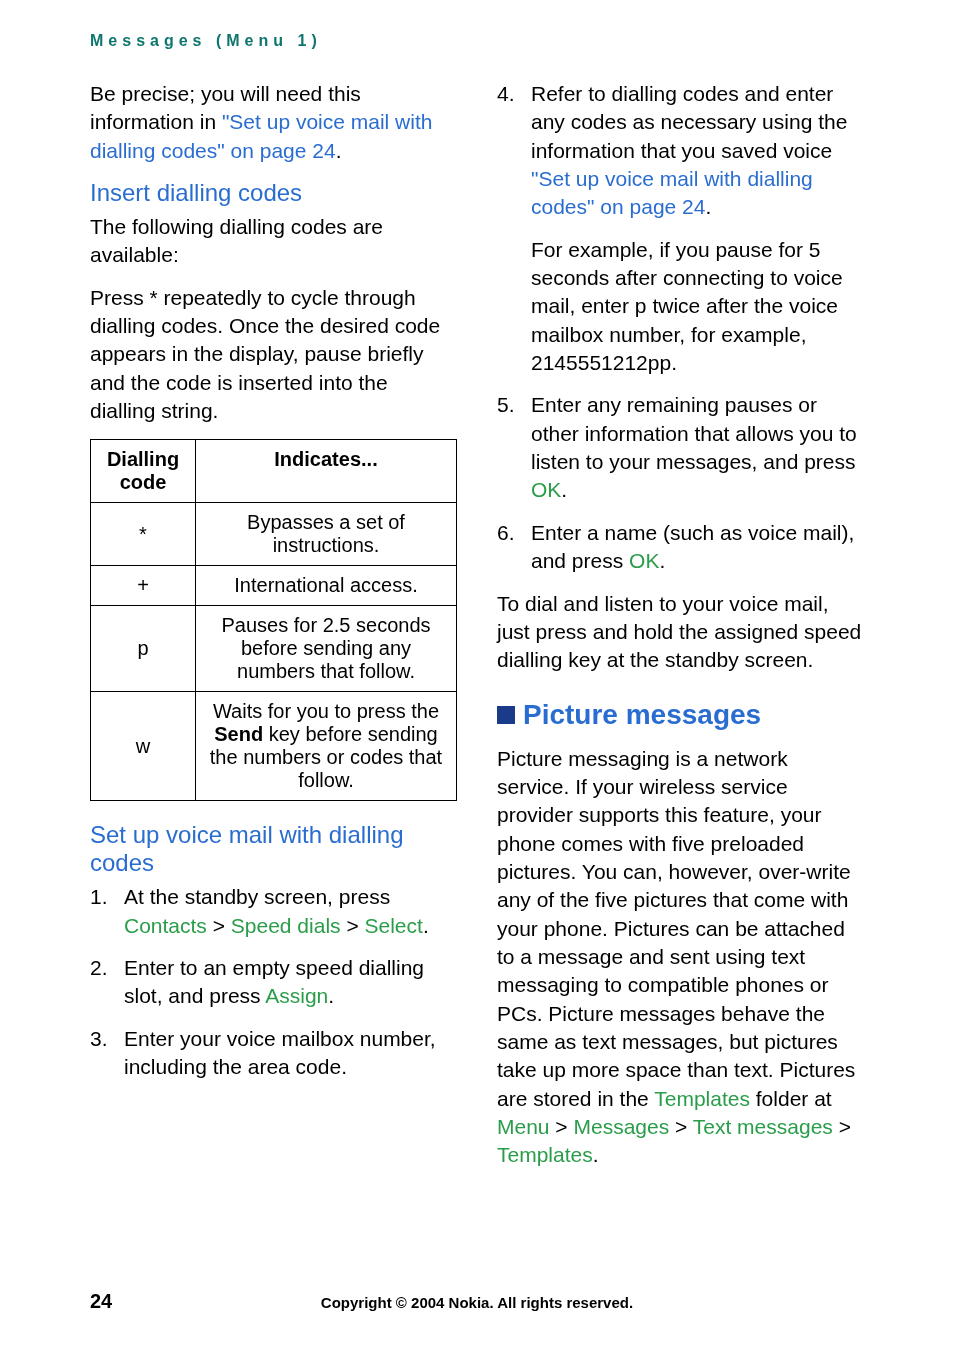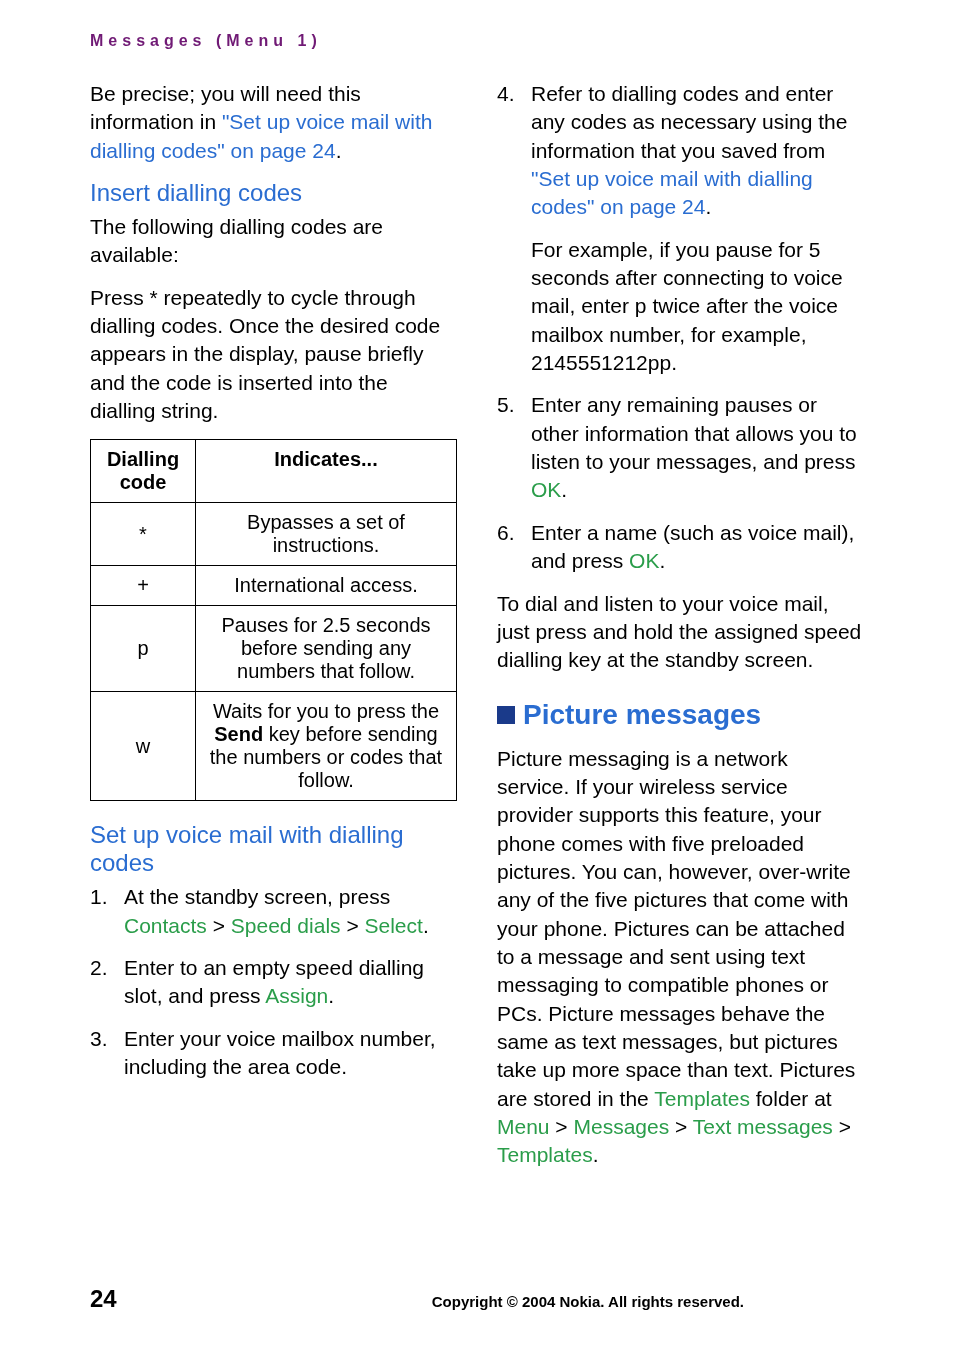--- a/index.html
+++ b/index.html
@@ -9,21 +9,21 @@
     background: #fff;
     font-family: Arial, Helvetica, sans-serif;
     color: #000;
     padding: 32px 90px 40px 90px;
     position: relative;
   }
   .header {
     font-size: 16px;
     letter-spacing: 5px;
     font-weight: bold;
-    color: #701a75;
+    color: #0f766e;
     margin-bottom: 30px;
   }
   .columns {
     display: flex;
     gap: 40px;
   }
   .col {
     flex: 1;
     width: 50%;
   }
@@ -106,28 +106,28 @@
   .footer {
     position: absolute;
     bottom: 40px;
     left: 90px;
     right: 90px;
     font-size: 15px;
     color: #000;
   }
   .page-num {
     font-weight: bold;
-    font-size: 24px;
+    font-size: 20px;
     display: inline-block;
     width: 120px;
   }
   .copyright {
     font-weight: bold;
     font-size: 15px;
-    text-align: right;
+    text-align: center;
     display: inline-block;
     width: calc(100% - 240px);
   }
 </style>
 </head>
 <body>
 
 <div class="header">Messages (Menu 1)</div>
 
 <div class="columns">
@@ -178,21 +178,21 @@
       <li>
         <span>Enter to an empty speed dialling slot, and press </span><span class="green">Assign</span><span>.</span>
       </li>
       <li>Enter your voice mailbox number, including the area code.</li>
     </ol>
   </div>
 
   <div class="col">
     <ol start="4" style="counter-reset: item 3;">
       <li>
-        <span>Refer to dialling codes and enter any codes as necessary using the information that you saved from </span><span class="link">"Set up voice mail with dialling codes" on page 24</span><span>.</span>
+        <span>Refer to dialling codes and enter any codes as necessary using the information that you saved voice </span><span class="link">"Set up voice mail with dialling codes" on page 24</span><span>.</span>
         <div class="subpara">For example, if you pause for 5 seconds after connecting to voice mail, enter p twice after the voice mailbox number, for example, 2145551212pp.</div>
       </li>
       <li>
         <span>Enter any remaining pauses or other information that allows you to listen to your messages, and press </span><span class="green">OK</span><span>.</span>
       </li>
       <li>
         <span>Enter a name (such as voice mail), and press </span><span class="green">OK</span><span>.</span>
       </li>
     </ol>
 

